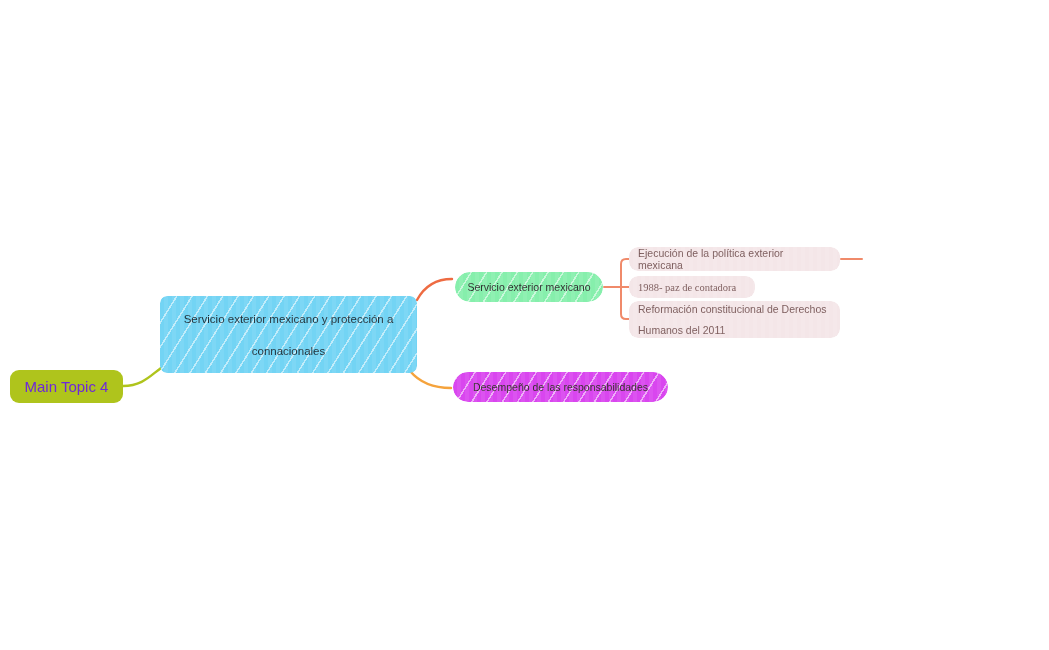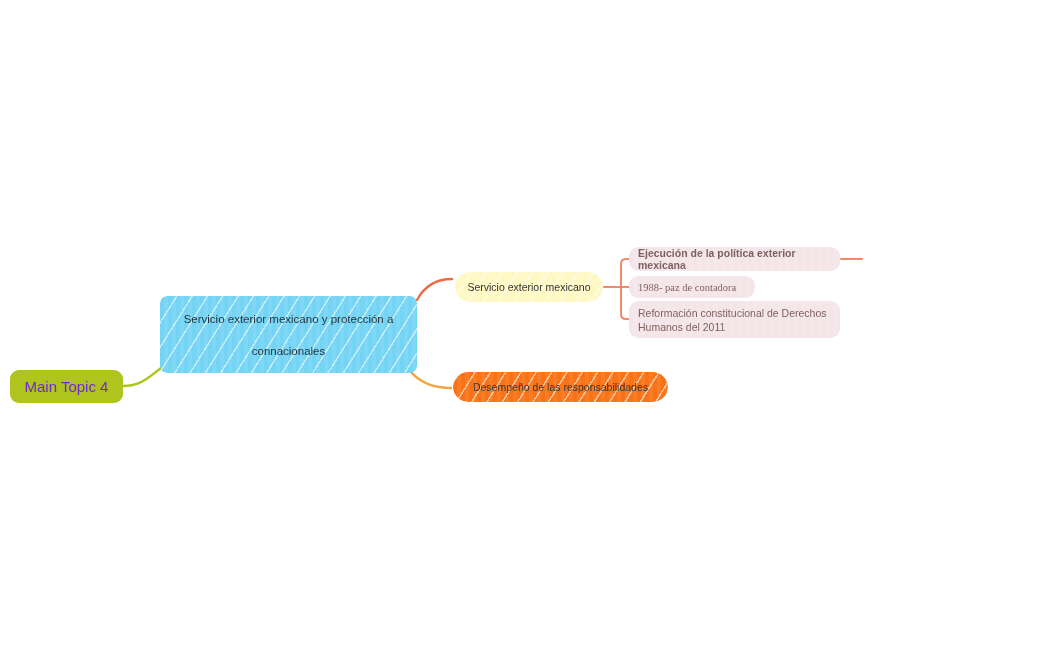--- a/index.html
+++ b/index.html
@@ -115,33 +115,33 @@
     line-height: 32px;
     padding: 0 16px;
   }
 
   
   #node-branch-pink {
     left: 455px;
     top: 272px;
     width: 148px;
     height: 30px;
-    background: #fef9c3;
+    background: #86efac;
     border-radius: 15px;
     color: #2b2b2b;
     font-size: 10.5px;
   }
 
   
   #node-branch-orange {
     left: 453px;
     top: 372px;
     width: 215px;
     height: 30px;
-    background: #f97316;
+    background: #d946ef;
     border-radius: 15px;
     color: #35302b;
     font-size: 10.5px;
   }
 
   
   .leaf {
     background: #F4E6E8;
     border-radius: 9px;
     color: #7B5B5B;
@@ -150,36 +150,35 @@
     text-align: left;
     padding: 0 9px;
   }
   .leaf .label { text-align: left; }
 
   #leaf-1 {
     left: 629px;
     top: 247px;
     width: 211px;
     height: 24px;
-    font-weight: bold;
   }
   #leaf-2 {
     left: 629px;
     top: 276px;
     width: 126px;
     height: 22px;
     font-family: Liberation Serif, serif;
   }
   #leaf-3 {
     left: 629px;
     top: 301px;
     width: 211px;
     height: 37px;
     font-size: 10.5px;
-    line-height: 14px;
+    line-height: 21px;
   }
   #leaf-4 {
     left: 863px;
     top: 248px;
     width: 172px;
     height: 23px;
   }
 </style>
 </head>
 <body>

